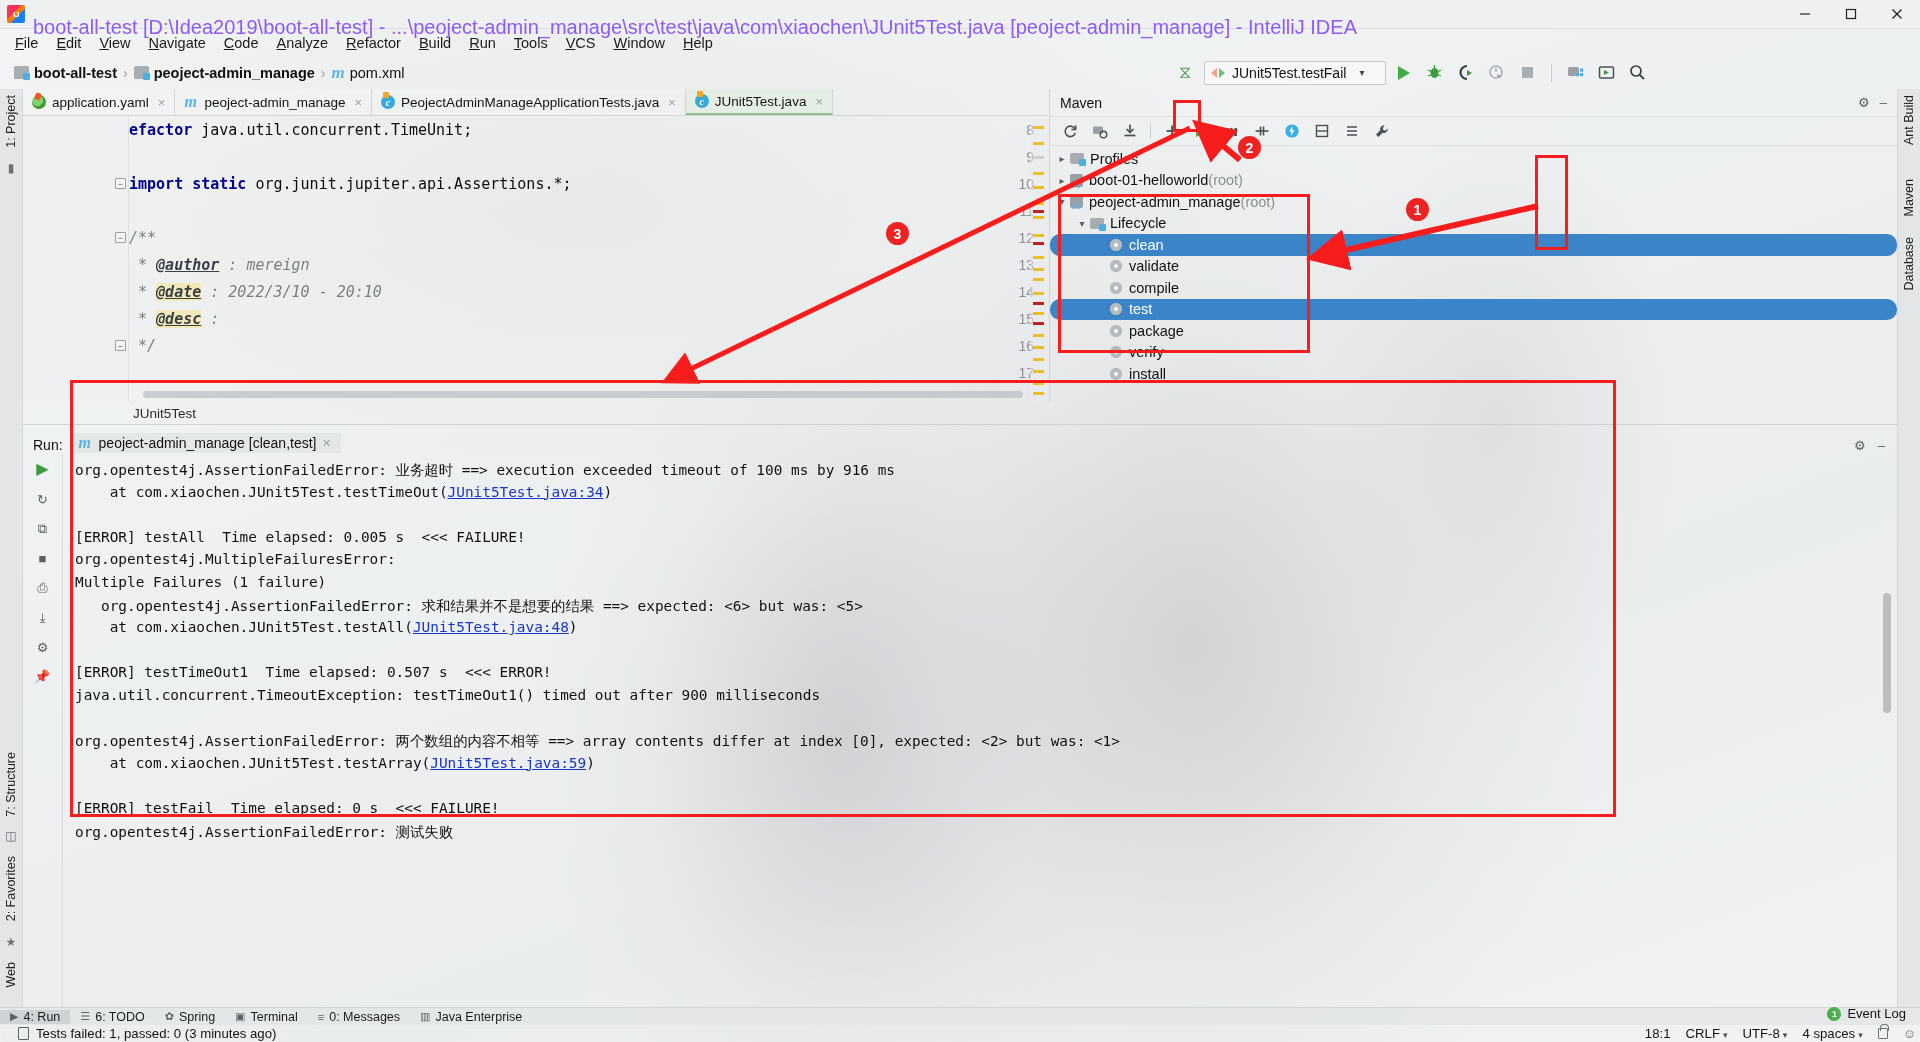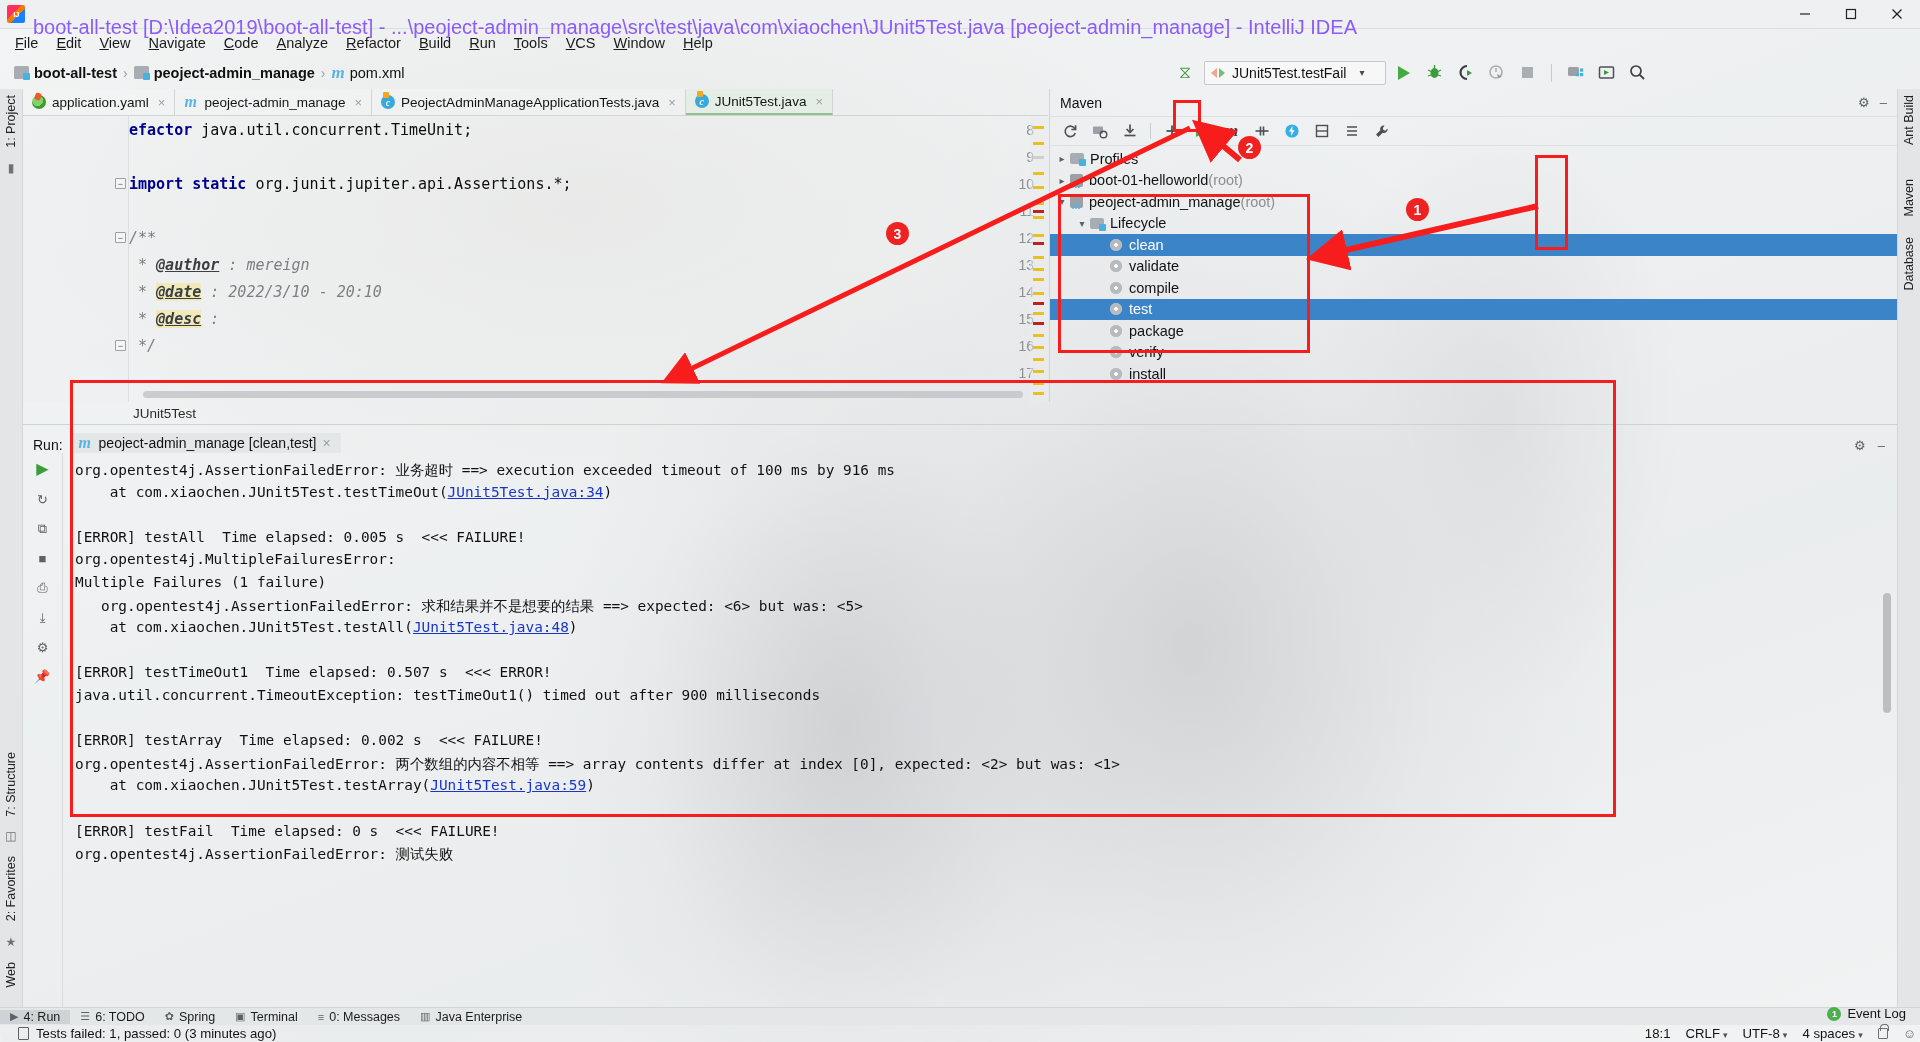--- a/index.html
+++ b/index.html
@@ -207,21 +207,21 @@
     font-size: 14px; color:#111;
   }
   .mv-header .right { margin-left:auto; display:flex; align-items:center; gap:10px; padding-right:10px; color:#5c6266; font-size:13px; }
   .mv-toolbar {
     height: 30px; display:flex; align-items:center; gap:3px; padding-left: 6px;
     border-top: 1px solid #dde0e2; border-bottom: 1px solid #dde0e2;
   }
   .mvbtn { width:27px; height:26px; display:flex; align-items:center; justify-content:center; color:#4b5155; font-size:14px; position:relative;}
   .mv-tree { padding-top: 2px; font-size: 14.5px; color:#121212; }
   .trow { height: 21.5px; display:flex; align-items:center; white-space:nowrap; }
-  .trow.sel { background: #3c84c8; color: #fff; }
+  .trow.sel { background: #3c84c8; color: #fff; border-radius: 10px; }
   .chev { width:16px; text-align:center; color:#5a6064; font-size:10px; flex:none; }
   .tico { width:16px; height:14px; margin-right:6px; flex:none; position:relative; }
   .tico.folder { background:#a7adb2; border-radius:2px; width:14px; height:11px; }
   .tico.folder::after{content:"";position:absolute;right:-2px;bottom:-2px;width:7px;height:7px;background:#49b0e0;border-radius:1px;}
   .tico.modm { background:#9aa0a5; border-radius:2px; width:13px; height:13px; }
   .tico.modm::after{content:"m";position:absolute;left:2px;bottom:-3px;color:#5bb3e4;font-family:"Liberation Serif",serif;font-style:italic;font-weight:bold;font-size:11px;}
   .gear {
     width:12px;height:12px;margin-right:7px;margin-left:22px;flex:none;border-radius:50%;
     background: radial-gradient(circle, #fff 0 22%, #b6bbbf 23% 100%);
     box-shadow: 0 0 0 1.5px #b6bbbf inset;
@@ -682,21 +682,20 @@
           <div class="ln"> </div>
           <div class="ln">[ERROR] testAll  Time elapsed: 0.005 s  &lt;&lt;&lt; FAILURE!</div>
           <div class="ln">org.opentest4j.MultipleFailuresError:</div>
           <div class="ln">Multiple Failures (1 failure)</div>
           <div class="ln">   org.opentest4j.AssertionFailedError: 求和结果并不是想要的结果 ==&gt; expected: &lt;6&gt; but was: &lt;5&gt;</div>
           <div class="ln">    at com.xiaochen.JUnit5Test.testAll(<span class="lnk">JUnit5Test.java:48</span>)</div>
           <div class="ln"> </div>
           <div class="ln">[ERROR] testTimeOut1  Time elapsed: 0.507 s  &lt;&lt;&lt; ERROR!</div>
           <div class="ln">java.util.concurrent.TimeoutException: testTimeOut1() timed out after 900 milliseconds</div>
           <div class="ln"> </div>
-          <div class="ln">[ERROR] testArray  Time elapsed: 0.002 s  &lt;&lt;&lt; FAILURE!</div>
           <div class="ln">org.opentest4j.AssertionFailedError: 两个数组的内容不相等 ==&gt; array contents differ at index [0], expected: &lt;2&gt; but was: &lt;1&gt;</div>
           <div class="ln">    at com.xiaochen.JUnit5Test.testArray(<span class="lnk">JUnit5Test.java:59</span>)</div>
           <div class="ln"> </div>
           <div class="ln">[ERROR] testFail  Time elapsed: 0 s  &lt;&lt;&lt; FAILURE!</div>
           <div class="ln">org.opentest4j.AssertionFailedError: 测试失败</div>
         </div>
       <div class="console-scroll"></div>
     </div>
   </div>
 

